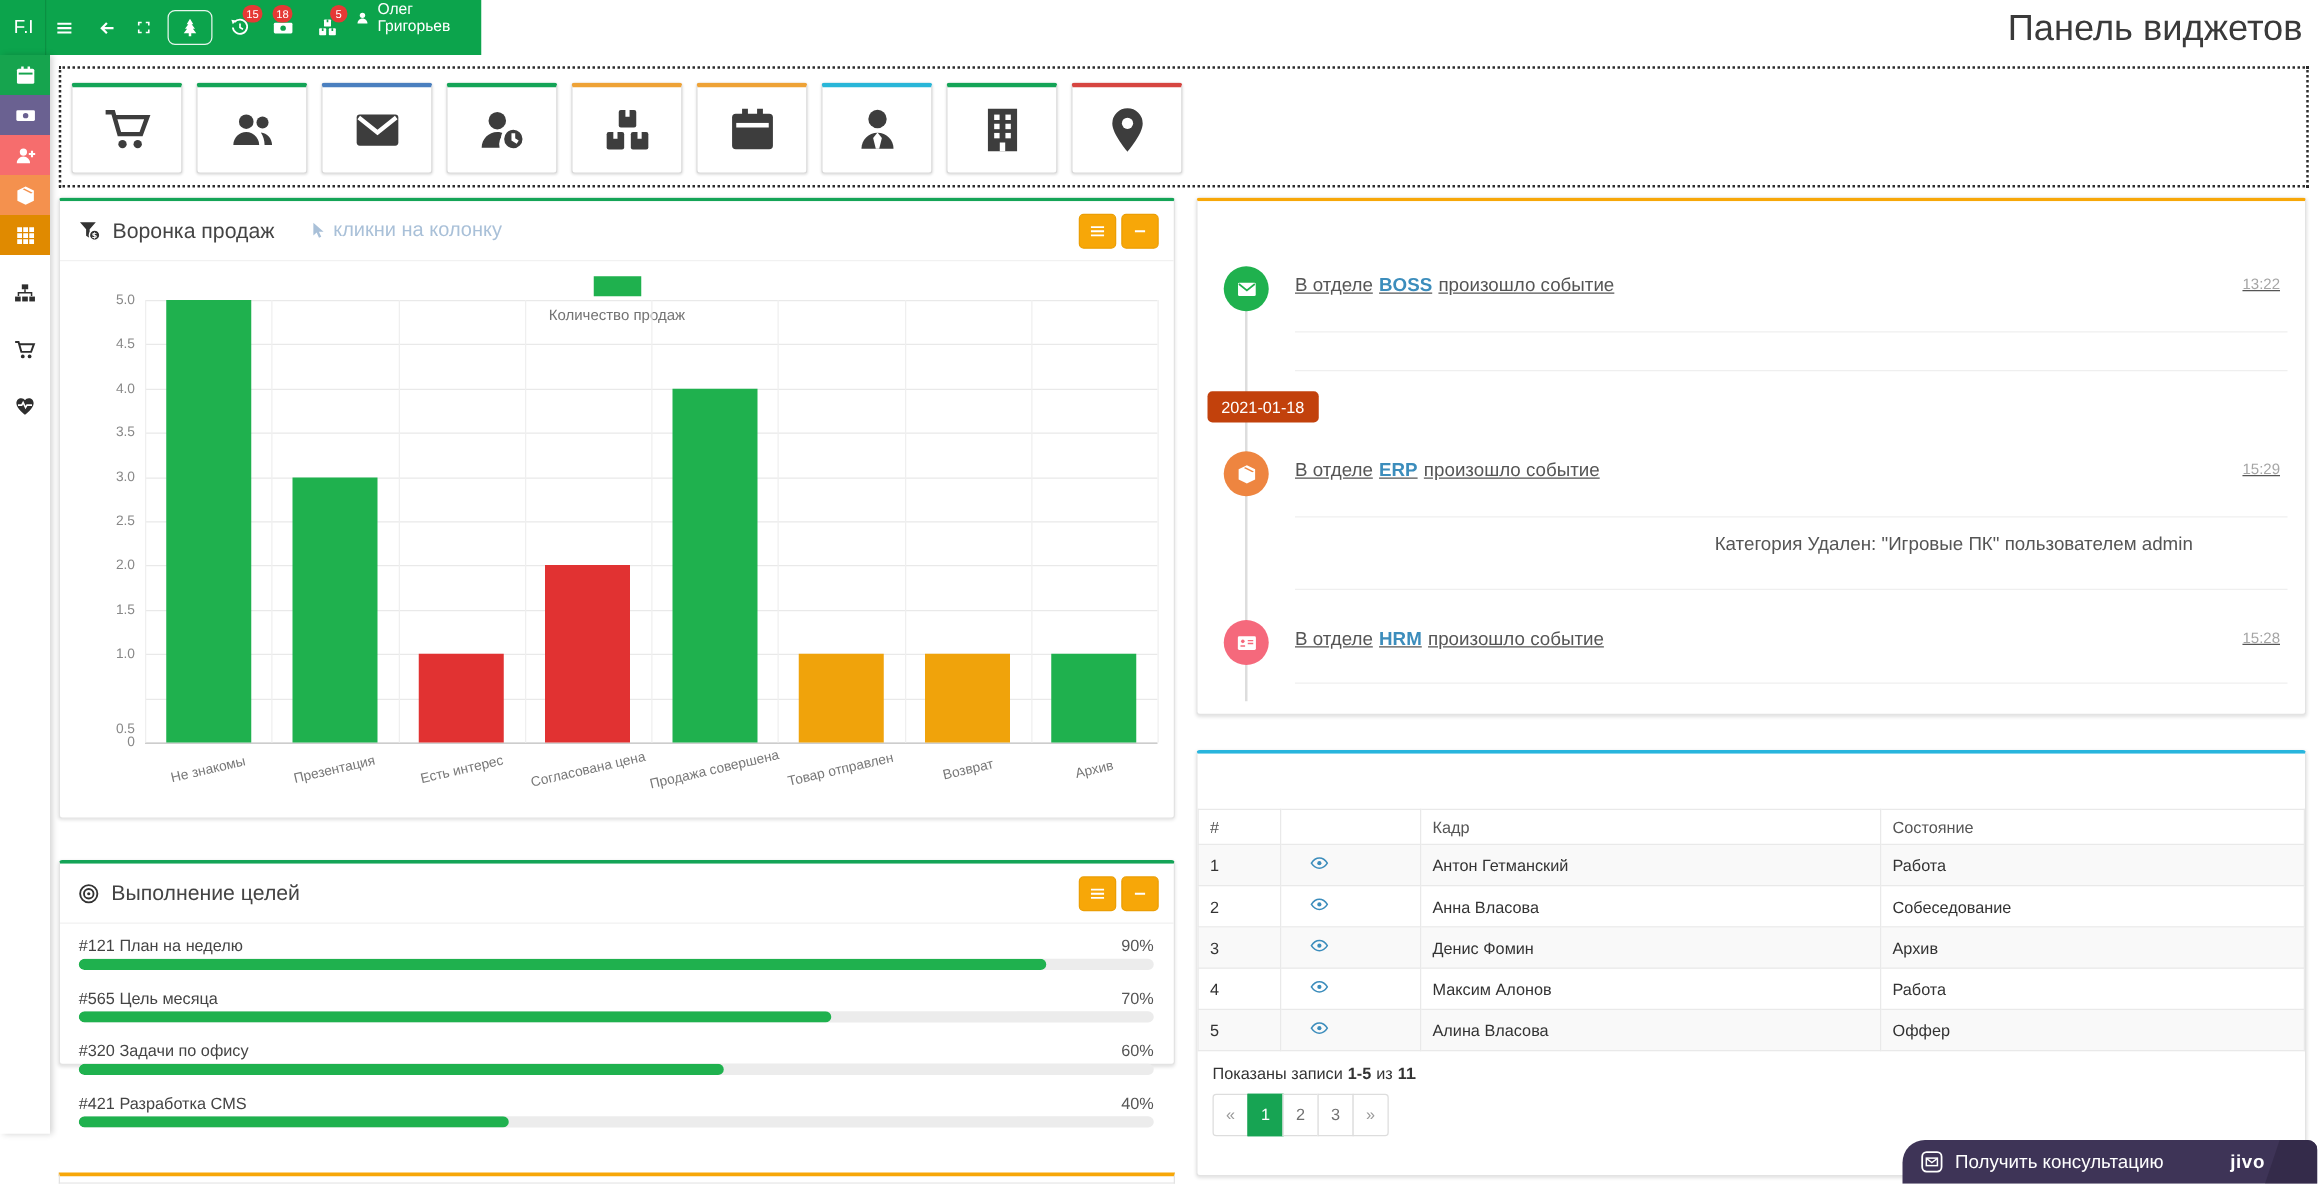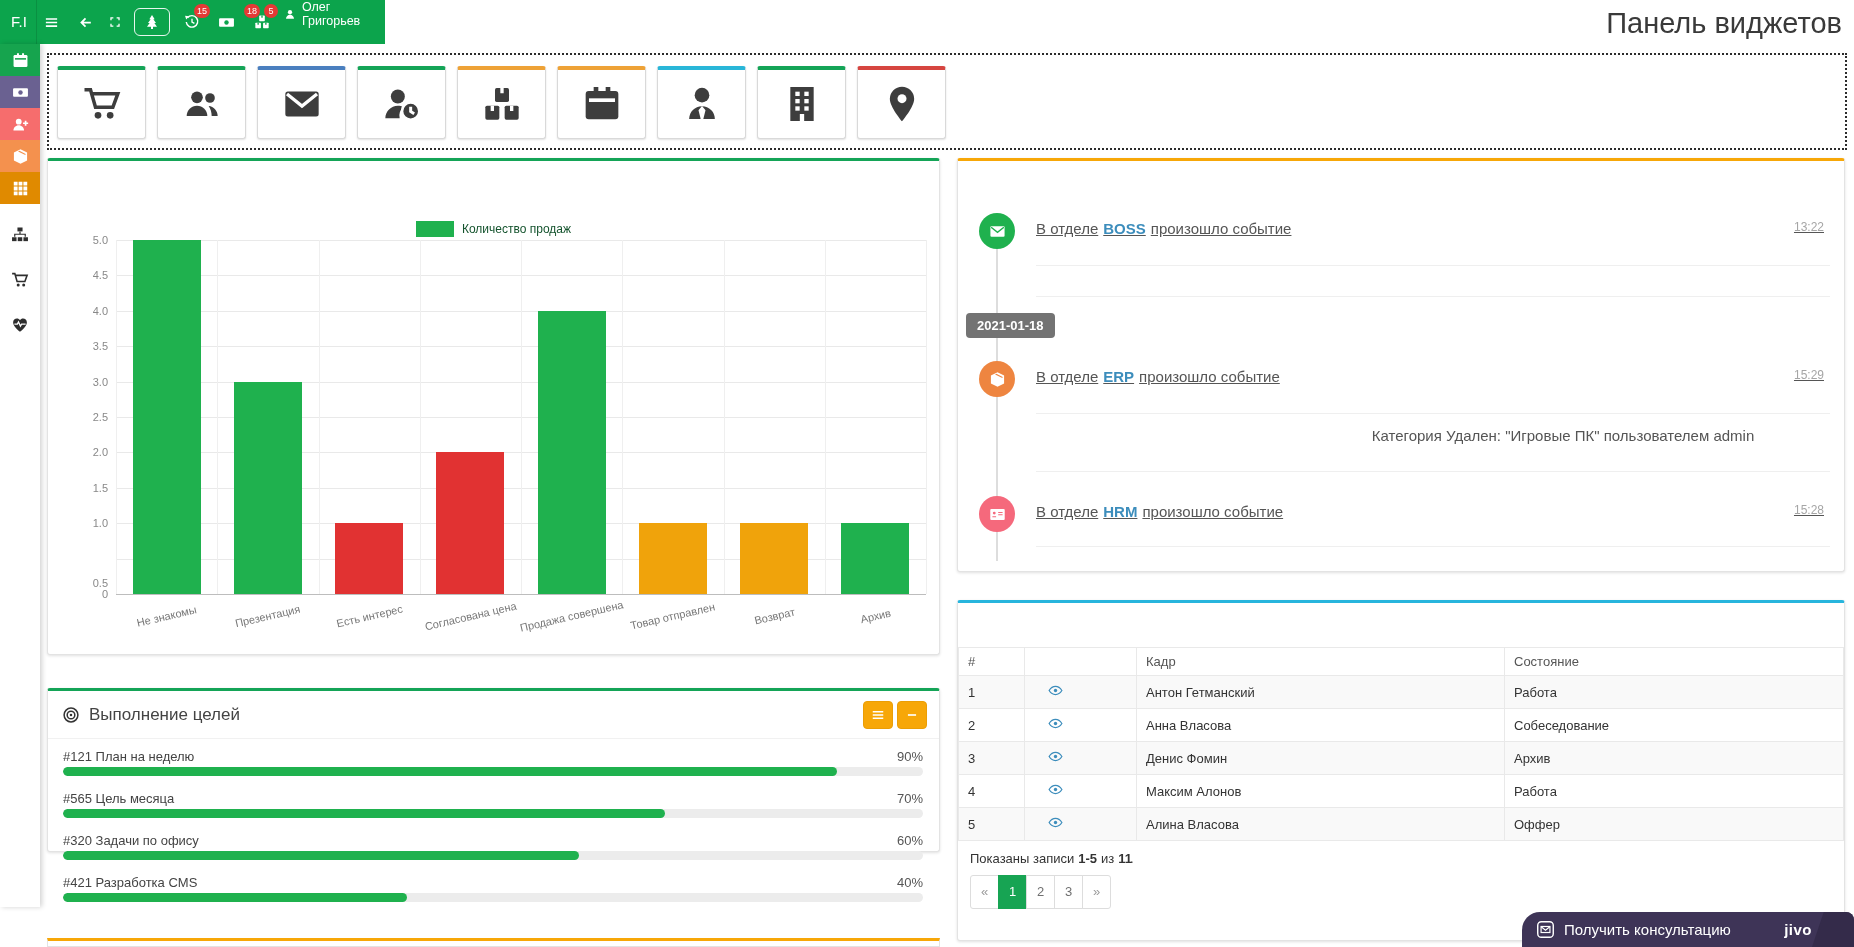--- a/index.html
+++ b/index.html
@@ -45,21 +45,21 @@
                 border-bottom:1px solid #f1f1f1; }
   .panel-title { font-size:17px; color:#444; margin-left:9px; }
   .panel-btns { margin-left:auto; display:flex; gap:4px; }
   .pbtn { width:30px; height:28px; background:#f7a708; border:1px solid #eb9e05; border-radius:4px;
           color:#fff; display:flex; align-items:center; justify-content:center; cursor:pointer; }
 
   
   #funnel-panel { left:47px; top:158px; width:893px; height:497px; border-top:3px solid #14a457; }
   .hint { margin-left:26px; display:flex; align-items:center; gap:6px; color:#a9c0d8; font-size:16px; }
   .legend { position:absolute; left:0; top:60px; width:100%; display:flex; align-items:center;
-            justify-content:center; gap:8px; font-size:12px; color:#14532d; }
+            justify-content:center; gap:8px; font-size:12px; color:#737373;flex-direction:column; }
   .legend-swatch { width:38px; height:16px; background:#1fb14e; }
   .gridline-h { position:absolute; height:1px; background:#e9e9e9; }
   .gridline-v { position:absolute; width:1px; background:#efefef; }
   .ytick { position:absolute; width:46px; text-align:right; font-size:11px; color:#888;
            transform:translateY(-6px); }
   .fbar { position:absolute; cursor:pointer; }
   .xlabel { position:absolute; font-size:11px; color:#777; text-align:center;
             transform:rotate(-13deg); }
 
   
@@ -72,21 +72,21 @@
 
   
   #history-panel { left:957px; top:158px; width:888px; height:414px; border-top:3px solid #f7a708; }
   .tl-line { position:absolute; left:38px; top:58px; width:2px; height:342px; background:#ddd; }
   .tl-ic { position:absolute; left:21px; width:36px; height:36px; border-radius:50%;
            display:flex; align-items:center; justify-content:center; color:#fff; }
   .tl-row { position:absolute; left:78px; right:20px; display:flex; align-items:flex-start; font-size:15px; color:#555;text-decoration:underline; }
   .tl-row b { color:#3c8dbc; margin:0 5px; }
   .tl-time { margin-left:auto; font-size:12px; color:#a5a5a5; }
   .tl-div { position:absolute; left:78px; right:14px; height:1px; background:#efefef; }
-  .tl-badge { position:absolute; left:8px; background:#737373; color:#fff; font-weight:bold;
+  .tl-badge { position:absolute; left:8px; background:#c2410c; color:#fff; font-weight:normal;
               font-size:13px; padding:5px 11px; border-radius:4px;text-align:right; }
   .tl-desc { position:absolute; left:300px; width:610px; text-align:center; font-size:15px; color:#555; }
 
   
   #emp-panel { left:957px; top:600px; width:888px; height:341px; border-top:3px solid #28b5dd; overflow:hidden; }
   #emp-panel .panel-head { height:44px; }
   .emp-table { position:absolute; left:0; top:44px; width:100%; border-collapse:collapse;
                font-size:13px; color:#333; }
   .emp-table th, .emp-table td { border:1px solid #e9e9e9; font-weight:normal; text-align:left;
                padding:0 0 0 9px; }
@@ -289,21 +289,21 @@
       <svg class="ic" width="16" height="16">
         <use href="#i-history"></use>
       </svg>
     </div>
   <div class="badge" style="left:194px;top:4px">15</div>
   <div class="abs nav-ic" style="left:218px">
       <svg class="ic" width="17" height="17" style="--knock:#0ca44c">
         <use href="#i-banknote"></use>
       </svg>
     </div>
-  <div class="badge" style="left:244px;top:4px">18</div>
+  <div class="badge" style="left:218px;top:4px">18</div>
   <div class="abs nav-ic" style="left:254px">
       <svg class="ic" width="16" height="16" style="--knock:#0ca44c">
         <use href="#i-boxes"></use>
       </svg>
     </div>
   <div class="badge" style="left:264px;top:4px">5</div>
   <div class="abs nav-user">
     <svg class="ic" width="13" height="13">
         <use href="#i-user"></use>
       </svg>
@@ -398,20 +398,44 @@
       </svg>
     </div>
   <div class="widget-card" style="left: 808px; border-top-color: rgb(214, 69, 64);">
       <svg class="ic" width="40" height="40">
         <use href="#i-map-pin"></use>
       </svg>
     </div>
 </div>
 
 <div class="abs panel" id="funnel-panel">
+  <div class="panel-head">
+    <svg class="ic" width="19" height="19" color="#333">
+        <use href="#i-funnel-dollar"></use>
+      </svg>
+    <span class="panel-title">Воронка продаж</span>
+    <span class="hint">
+      <svg class="ic" width="15" height="15">
+          <use href="#i-cursor"></use>
+        </svg>
+      <span>кликни на колонку</span>
+    </span>
+    <span class="panel-btns">
+      <span class="pbtn">
+          <svg class="ic" width="14" height="14">
+            <use href="#i-bars"></use>
+          </svg>
+        </span>
+      <span class="pbtn">
+          <svg class="ic" width="14" height="14">
+            <use href="#i-minus"></use>
+          </svg>
+        </span>
+    </span>
+  </div>
   <div class="legend">
     <span class="legend-swatch" style="background: rgb(31, 177, 78);"></span>
     <span>Количество продаж</span>
   </div>
   <div id="funnel-plot">
       <div class="gridline-h" style="left: 68px; top: 79px; width: 810px;"></div>
       <div class="ytick" style="left: 14px; top: 79px;">5.0</div>
       <div class="gridline-h" style="left: 68px; top: 114.4px; width: 810px;"></div>
       <div class="ytick" style="left: 14px; top: 114.4px;">4.5</div>
       <div class="gridline-h" style="left: 68px; top: 149.8px; width: 810px;"></div>

